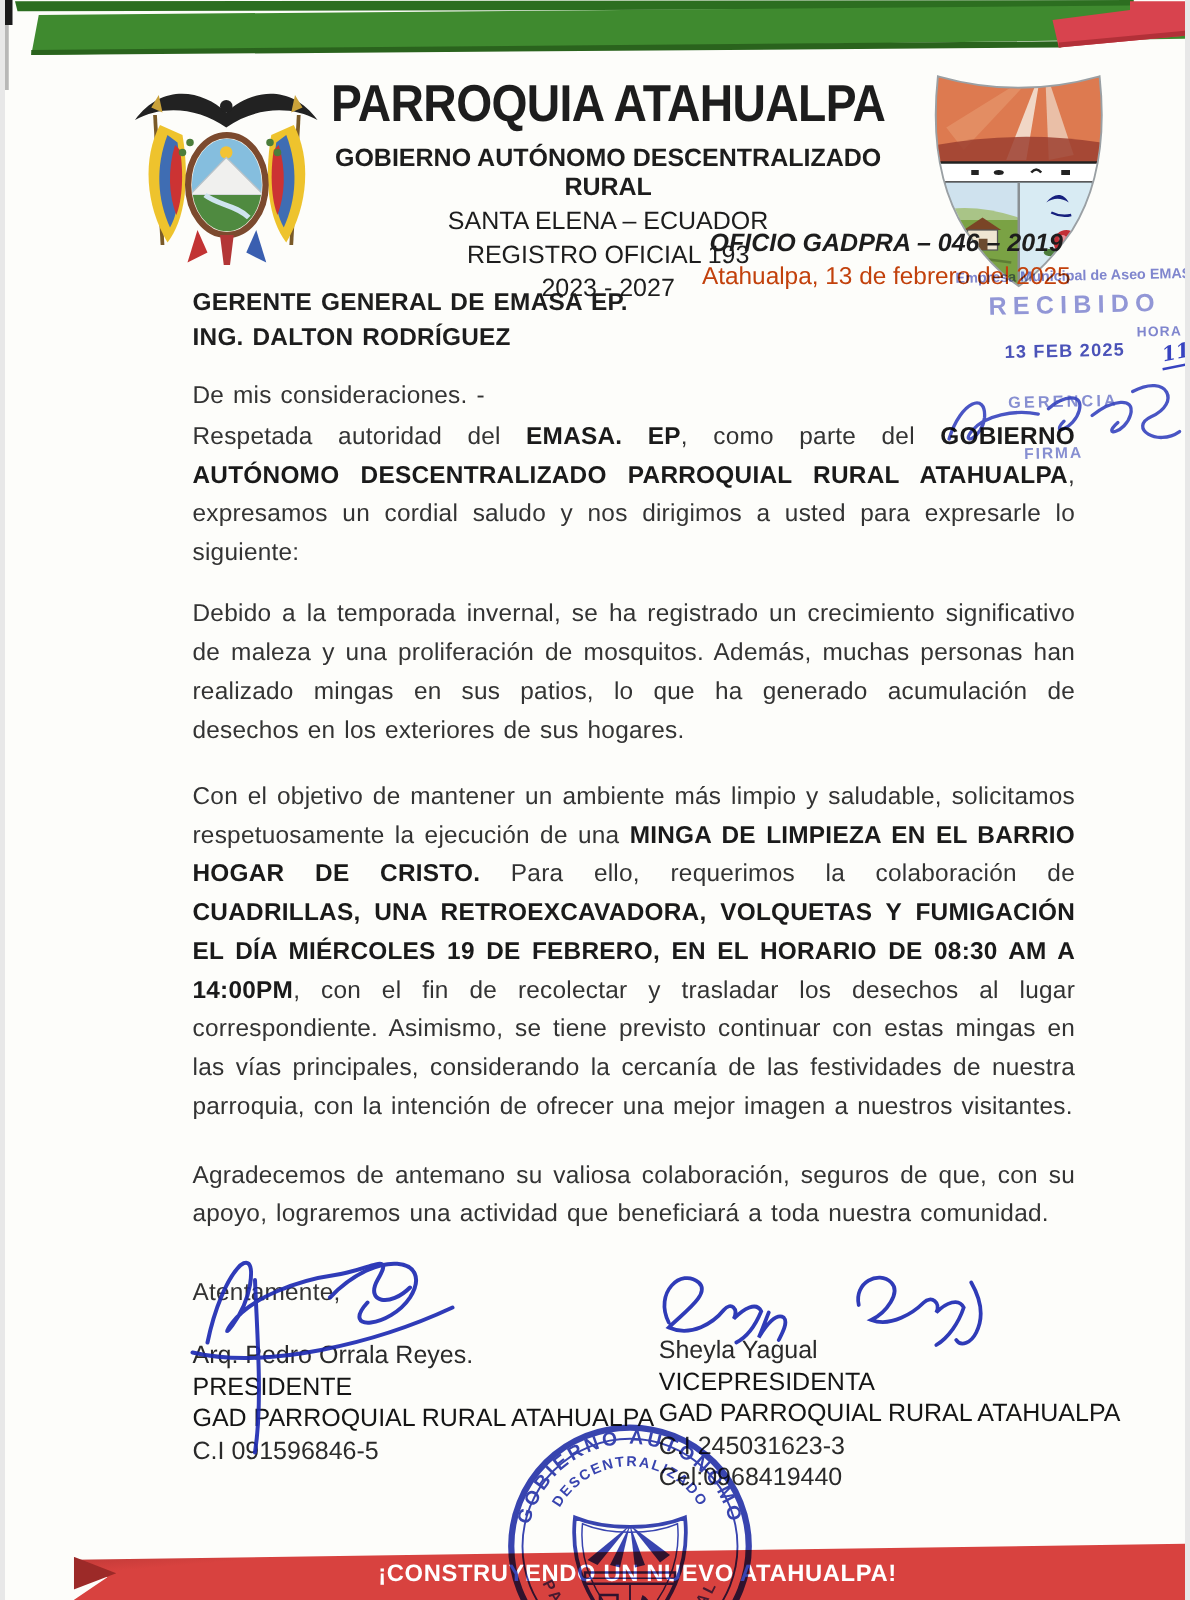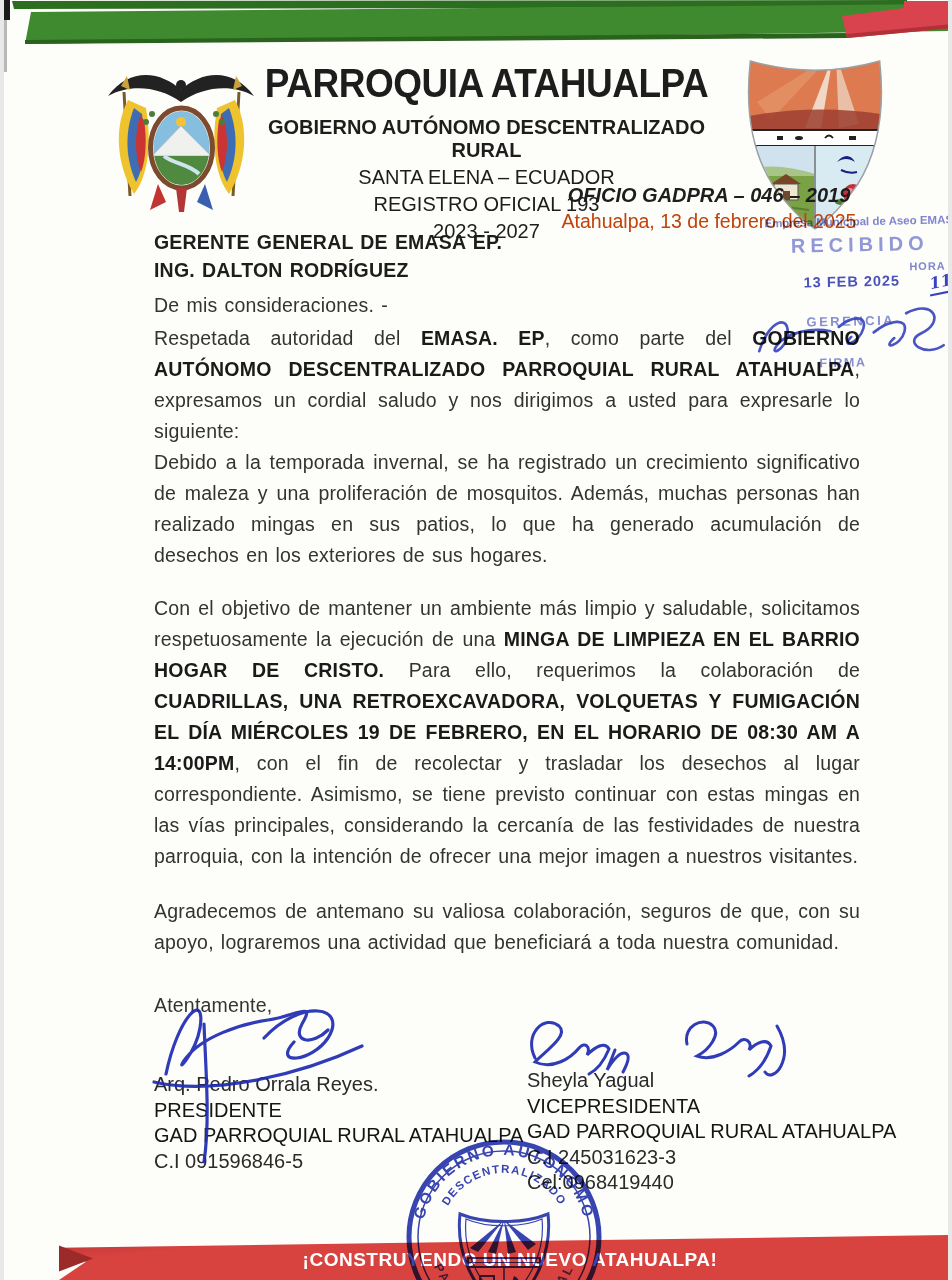--- a/index.html
+++ b/index.html
@@ -33,25 +33,25 @@
   .rs-time { position:absolute; left:236px; top:62px; font-size:16px; font-weight:bold; font-style:italic;
              color:#3743c4; border-bottom:2px solid #3743c4; padding:0 2px 1px 2px; transform:rotate(-10deg);
              font-family:"DejaVu Serif", serif; }
   .rs-dept { position:absolute; left:114px; top:104px; font-size:13px; font-weight:bold; letter-spacing:2.5px; color:#8890d6; }
   .rs-firma { position:absolute; left:126px; top:146px; font-size:12.5px; font-weight:bold; letter-spacing:1.5px; color:#8890d6; }
   .rs-sig { position:absolute; left:58px; top:86px; width:205px; height:88px; }
   
   .letter { position:absolute; left:150px; top:228px; width:706px; font-size:19.5px; line-height:31px;
             letter-spacing:.2px; word-spacing:1.5px; color:#333; z-index:2; }
   .letter .addr { line-height:28px; font-weight:bold; color:#1d1d1d; }
-  .letter .salut { line-height:28px; margin-top:7px; }
+  .letter .salut { line-height:28px; margin-top:18px; }
   .letter p { text-align:justify; text-align-last:left; }
   .letter b { color:#1a1a1a; }
   .p1 { margin-top:4px; }
-  .p2 { }
+  .p2 { margin-top:18px; }
   .p3 { margin-top:22px; }
   .p4 { margin-top:24px; }
   .closing { margin-top:32px; }
   
   .sig-pedro { position:absolute; left:140px; top:982px; width:235px; height:185px; z-index:5; }
   .sig-sheyla { position:absolute; left:515px; top:1008px; width:300px; height:80px; z-index:5; }
   .sigblock { position:absolute; font-size:20px; line-height:25.5px; color:#2a2a2a; z-index:2; white-space:nowrap; }
   .sigblock .b { font-weight:normal; color:#151515; }
   .sb-left { left:150px; top:1072px; }
   .sb-right { left:523px; top:1068px; }

